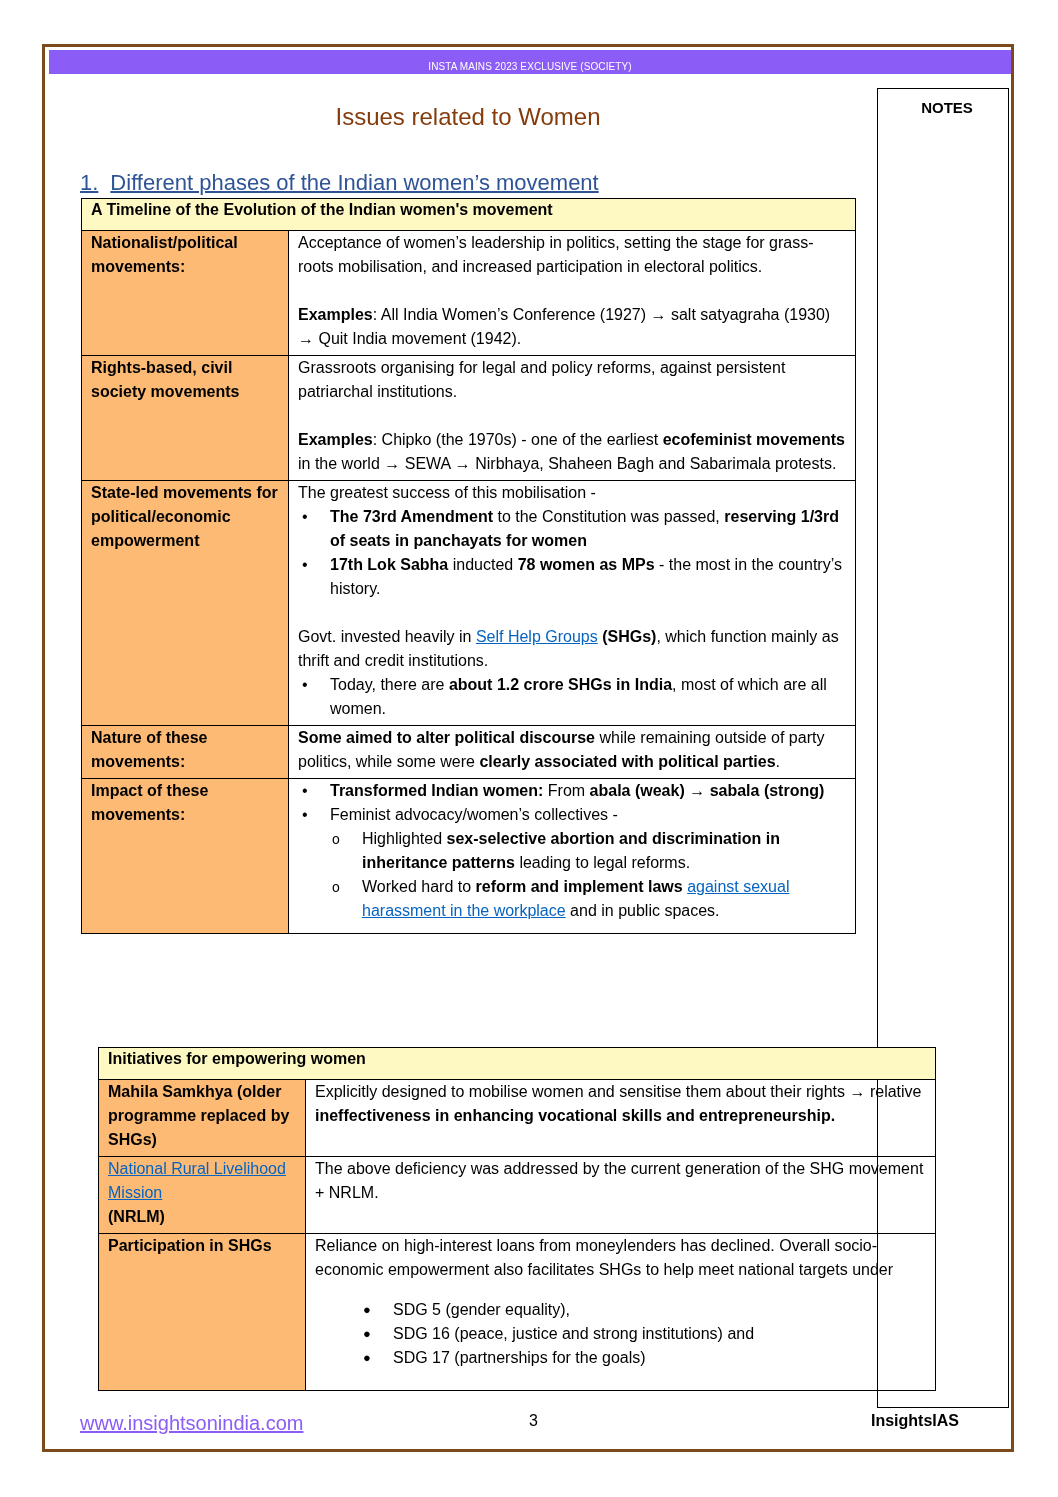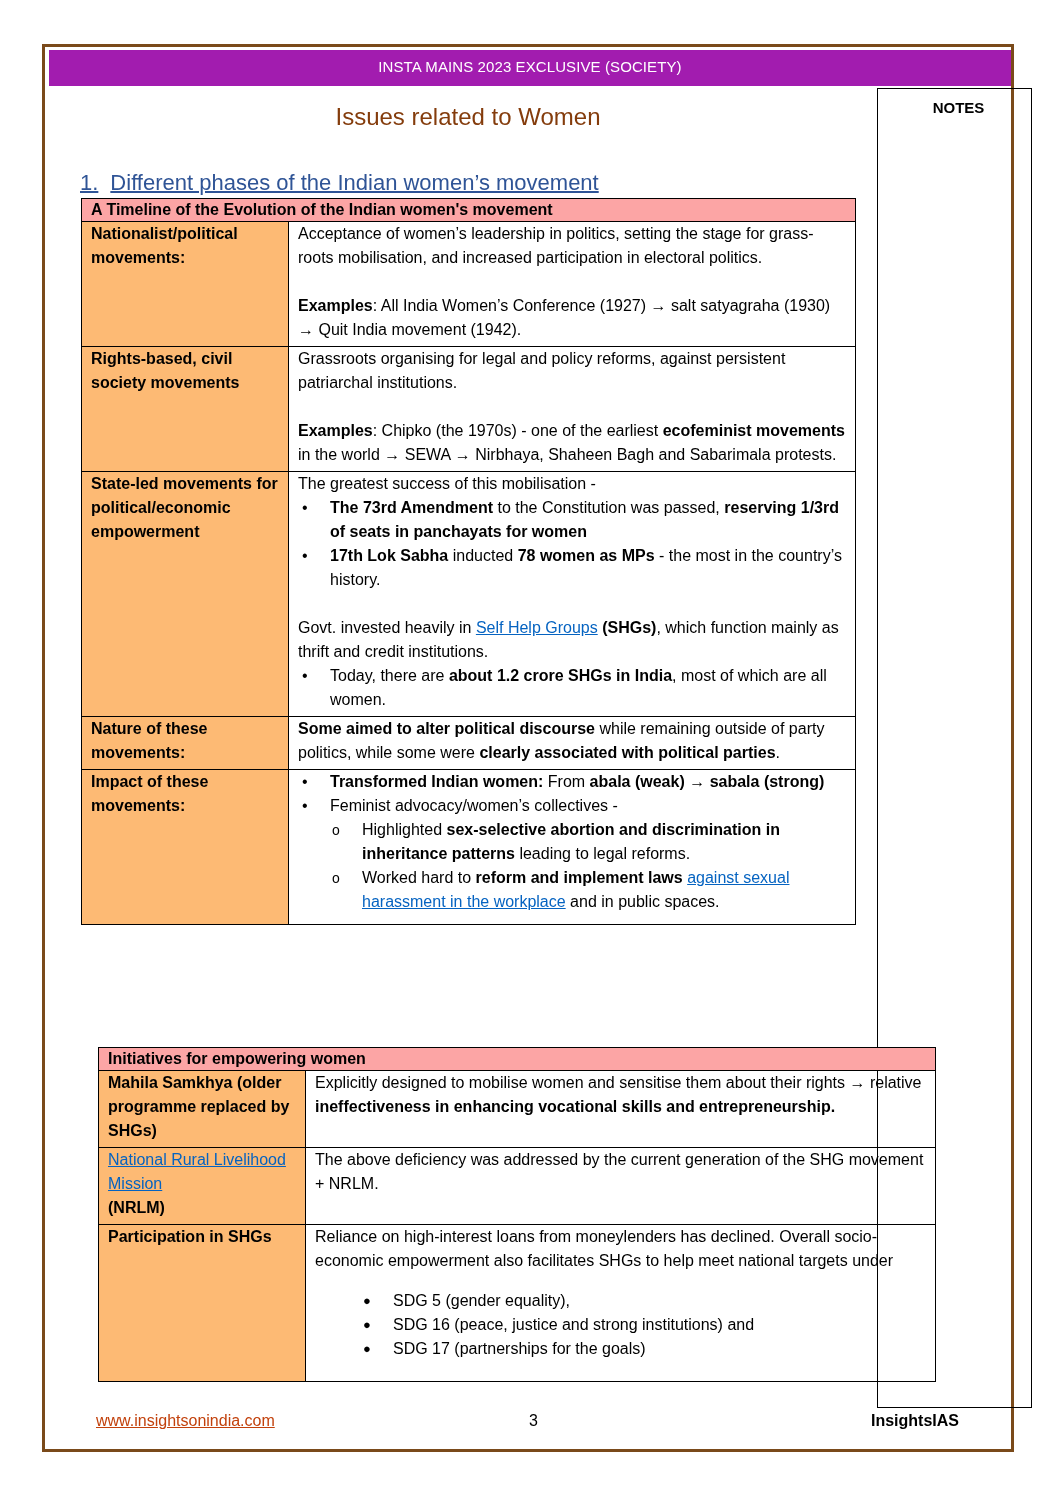--- a/index.html
+++ b/index.html
@@ -1,43 +1,43 @@
 <!DOCTYPE html>
 <html><head>
 <meta charset="utf-8">
 <style>
   html, body { margin: 0; padding: 0; background: #ffffff; }
   body { width: 1058px; height: 1497px; position: relative; font-family: "Liberation Sans", sans-serif; color: #000; }
   .page-frame { position: absolute; left: 42px; top: 44px; width: 972px; height: 1408px; border: 3px solid #7a4a1a; box-sizing: border-box; }
-  .header-bar { position: absolute; left: 49px; top: 50px; width: 962px; height: 36px; background: #a21caf; color: #ffffff; font-size: 15px; text-align: center; line-height: 34px; letter-spacing: 0.1px; }
-  .notes-box { position: absolute; left: 877px; top: 88px; width: 155px; height: 1320px; border: 1.5px solid #000; box-sizing: border-box; padding-left: 8px; }
+  .header-bar { position: absolute; left: 49px; top: 50px; width: 962px; height: 24px; background: #8b5cf6; color: #ffffff; font-size: 10px; text-align: center; line-height: 34px; letter-spacing: 0.1px; }
+  .notes-box { position: absolute; left: 877px; top: 88px; width: 132px; height: 1320px; border: 1.5px solid #000; box-sizing: border-box; padding-left: 8px; }
   .notes-title { text-align: center; font-weight: bold; font-size: 15px; margin-top: 10px; }
   .doc-title { position: absolute; left: 80px; width: 776px; top: 103px; text-align: center; color: #843c0c; font-size: 24px; }
   .section-heading { position: absolute; left: 80px; top: 170px; color: #2f5496; font-size: 22px; text-decoration: underline; text-decoration-thickness: 2px; }
   .section-heading .num { margin-right: 12px; }
   table.grid { position: absolute; border-collapse: collapse; font-size: 16px; line-height: 24px; }
   table.grid td { border: 1.5px solid #000; vertical-align: top; padding: 0 8px 4px 9px; }
   table.grid td.label { background: #fdba74; font-weight: bold; width: 189px; }
-  table.grid td.head { background: #fca5a5; font-weight: bold; padding-top: 0; padding-bottom: 0; line-height: 22px; }
+  table.grid td.head { background: #fef9c3; font-weight: bold; padding-top: 0; padding-bottom: 9px; line-height: 22px; }
   .t1 { left: 81px; top: 198px; width: 775px; }
   .t2 { left: 98px; top: 1047px; width: 838px; }
   .t2 td.label { font-weight: normal; }
   .b { font-weight: bold; }
   .link { color: #0563c1; text-decoration: underline; }
   .gap { height: 24px; }
   ul.bul { margin: 0; padding: 0 0 0 32px; list-style: none; }
   ul.bul > li { position: relative; }
   ul.bul > li::before { content: "\2022"; position: absolute; left: -28px; top: 0; font-size: 16px; }
   ul.sub { margin: 0; padding: 0 0 0 64px; list-style: none; }
   ul.sub > li { position: relative; }
   ul.sub > li::before { content: "o"; position: absolute; left: -30px; top: 0; font-size: 14px; }
   ul.sdg { margin: 16px; padding: 0 0 0 62px; list-style: none; }
   ul.sdg > li { position: relative; }
   ul.sdg > li::before { content: "\25CF"; position: absolute; left: -30px; top: 0; font-size: 13px; }
-  .footer-link { position: absolute; left: 80px; top: 1412px; font-size: 16px; color: #c2410c; text-decoration: underline; margin-left: 16px; }
+  .footer-link { position: absolute; left: 80px; top: 1412px; font-size: 20px; color: #8b5cf6; text-decoration: underline; }
   .footer-page { position: absolute; left: 529px; top: 1412px; font-size: 16px; }
   .footer-brand { position: absolute; left: 871px; top: 1412px; font-size: 16px; font-weight: bold; }
 </style>
 </head>
 <body>
 
 <div class="page-frame"></div>
 <div class="header-bar">INSTA MAINS 2023 EXCLUSIVE (SOCIETY)</div>
 
 <div class="notes-box">

